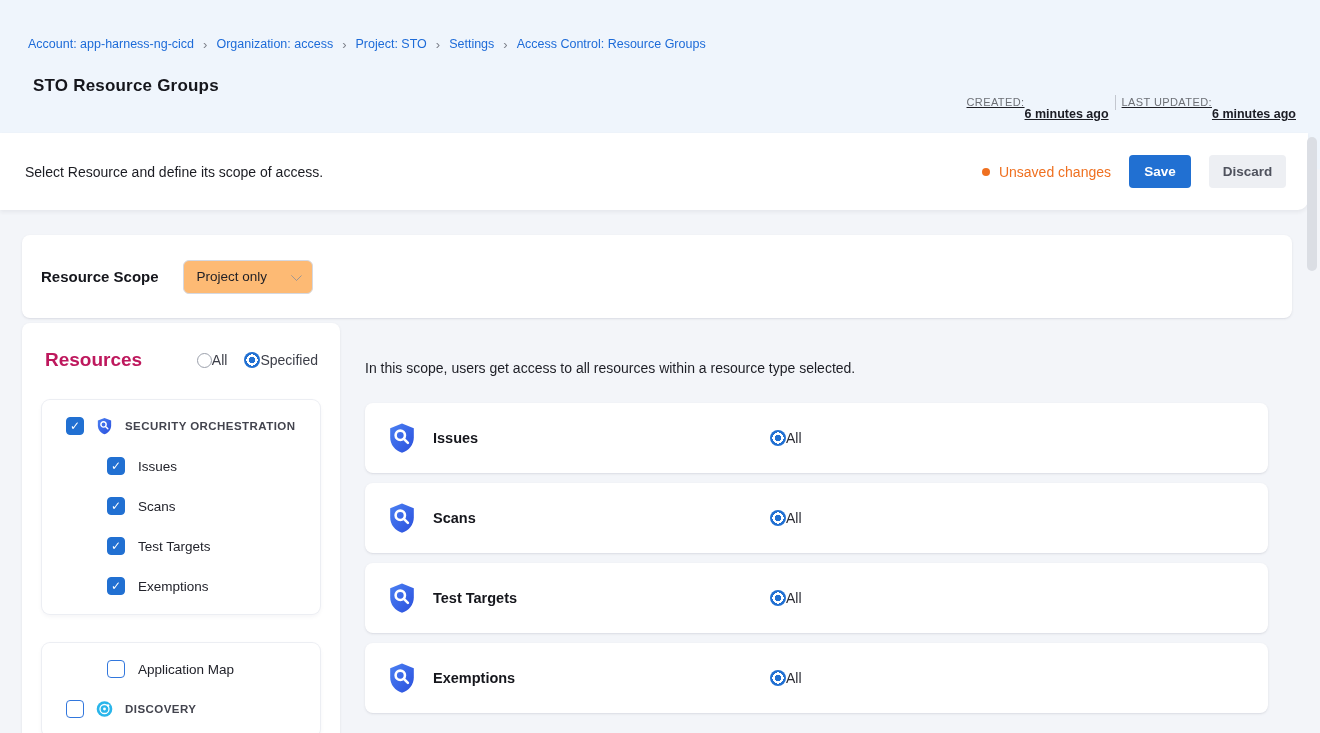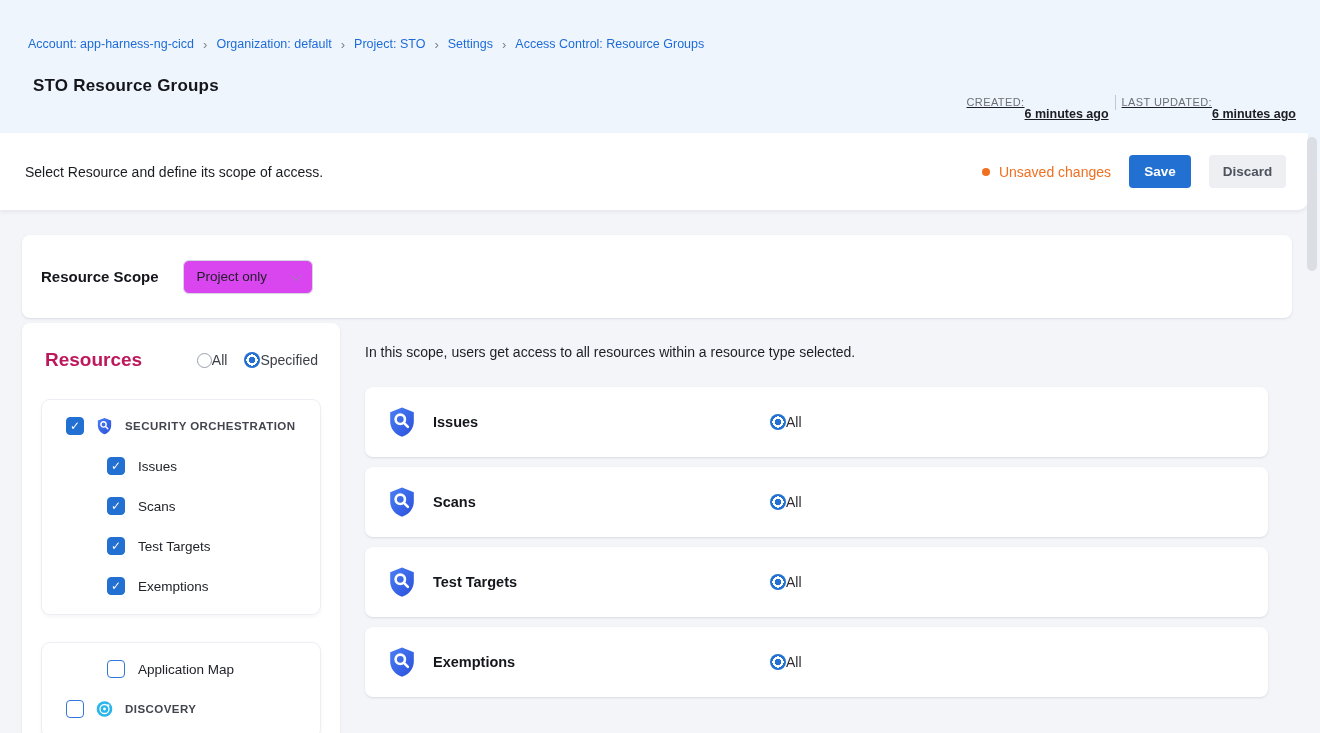--- a/index.html
+++ b/index.html
@@ -31,21 +31,21 @@
   .btn-discard { background:#edeff3; color:#4f525d; width:77px; }
 
   .scroll-thumb { position:absolute; top:137px; right:3px; width:10px; height:134px; background:#dbdee4; border-radius:6px; cursor:pointer; }
 
   
   .card { background:#fff; border-radius:8px; box-shadow:0 1px 3px rgba(40,41,61,.08),0 1px 1px rgba(96,97,112,.06); }
 
   
   .scope-card { position:absolute; top:235px; left:22px; width:1270px; height:83px; display:flex; align-items:center; padding-left:19px; gap:24px; }
   .scope-title { font-size:15px; font-weight:700; color:#15161c; }
-  .dropdown { width:130px; height:34px; background:#d946ef; border:1px solid #d5d8e0; border-radius:6px;
+  .dropdown { width:130px; height:34px; background:#fdba74; border:1px solid #d5d8e0; border-radius:6px;
               display:flex; align-items:center; justify-content:space-between; padding:0 13px 0 13px; cursor:pointer; }
   .dropdown-label { font-size:13.5px; color:#1e1f26; }
   .chevron { width:8px; height:8px; border-right:1.6px solid #8a8e99; border-bottom:1.6px solid #8a8e99;
              transform:rotate(45deg) translateY(-2px); border-radius:1px; }
 
   
   .resources-panel { position:absolute; top:323px; left:22px; width:318px; height:432px; padding-top:26px; }
   .res-header { display:flex; align-items:center; padding:0 22px 0 23px; }
   .res-title { font-size:19px; font-weight:700; color:#be185d; }
   .res-header .radios { margin-left:auto; display:flex; align-items:center; gap:17px; }
@@ -61,21 +61,21 @@
   .g-row.child { padding-left:65px; gap:13px; }
   .g-title { font-size:11.5px; font-weight:700; color:#43444e; letter-spacing:.45px; }
   .g-child-label { font-size:13.5px; color:#22232b; }
   .cb { width:18px; height:18px; border-radius:4px; border:1.5px solid #3277dd; background:#fff; flex:0 0 auto;
         display:flex; align-items:center; justify-content:center; font-size:12px; font-weight:700; color:transparent; cursor:pointer; }
   .cb.checked { background:#2170d2; border-color:#2170d2; color:#fff; }
   .icon-small { width:17px; height:18px; display:flex; flex:0 0 auto; }
   .icon-small svg { width:100%; height:100%; }
 
   
-  .main-col { position:absolute; left:365px; top:344px; width:903px; }
+  .main-col { position:absolute; left:365px; top:360px; width:903px; }
   .scope-note { font-size:14px; color:#1d1e25; margin-bottom:27px; }
   .res-card { position:relative; height:70px; margin-bottom:10px; display:flex; align-items:center; padding:0 22px; }
   .shield-big { width:30px; height:32px; flex:0 0 auto; }
   .shield-big svg { width:100%; height:100%; }
   .res-label { font-size:14.5px; font-weight:700; color:#15161c; margin-left:16px; }
   .res-card .radio-opt { position:absolute; left:405px; }
   .res-card .opt-label { color:#2c2d35; }
 </style>
 </head>
 <body>
@@ -99,21 +99,21 @@
     <circle cx="14.2" cy="5.8" r="1.5" fill="#ffffff"></circle>
   </symbol>
 </svg>
 
 <div class="screen">
 
   <header class="page-header">
     <nav class="breadcrumb">
       <a>Account: app-harness-ng-cicd</a>
       <span class="crumb-sep">›</span>
-      <a>Organization: default</a>
+      <a>Organization: access</a>
       <span class="crumb-sep">›</span>
       <a>Project: STO</a>
       <span class="crumb-sep">›</span>
       <a>Settings</a>
       <span class="crumb-sep">›</span>
       <a>Access Control: Resource Groups</a>
     </nav>
     <h1 class="page-title">STO Resource Groups</h1>
     <div class="header-meta">
       <span class="meta-label">CREATED:</span>

